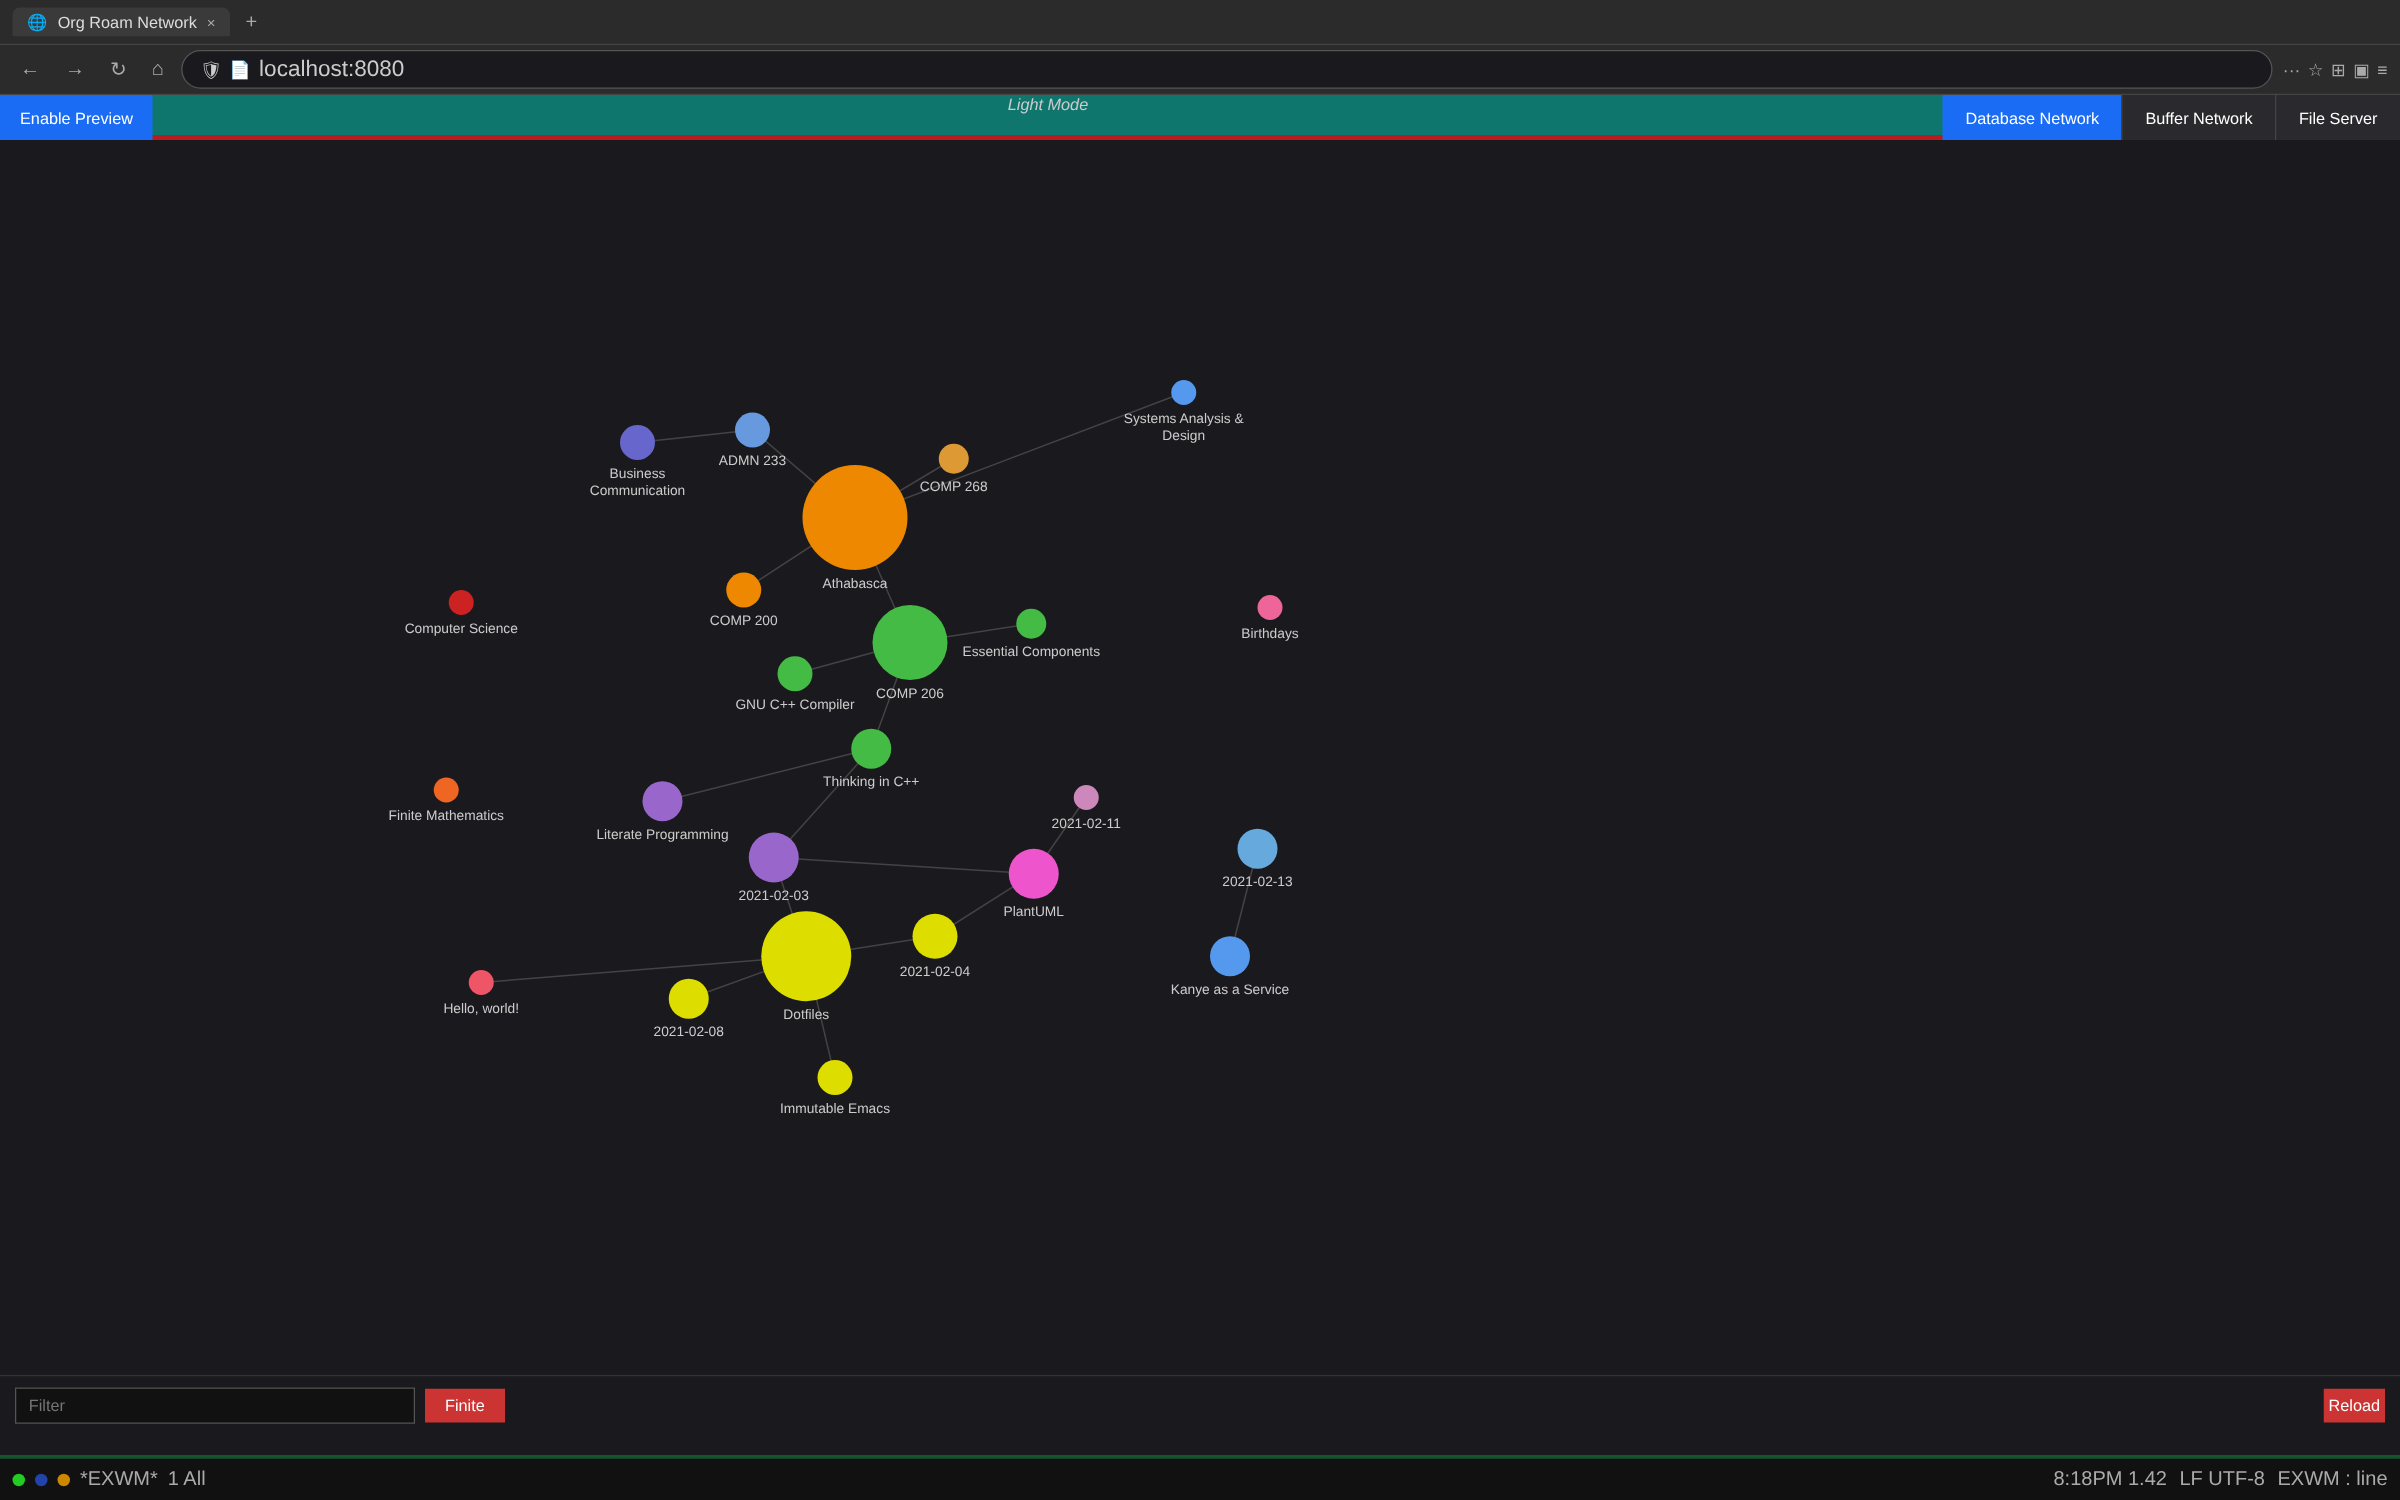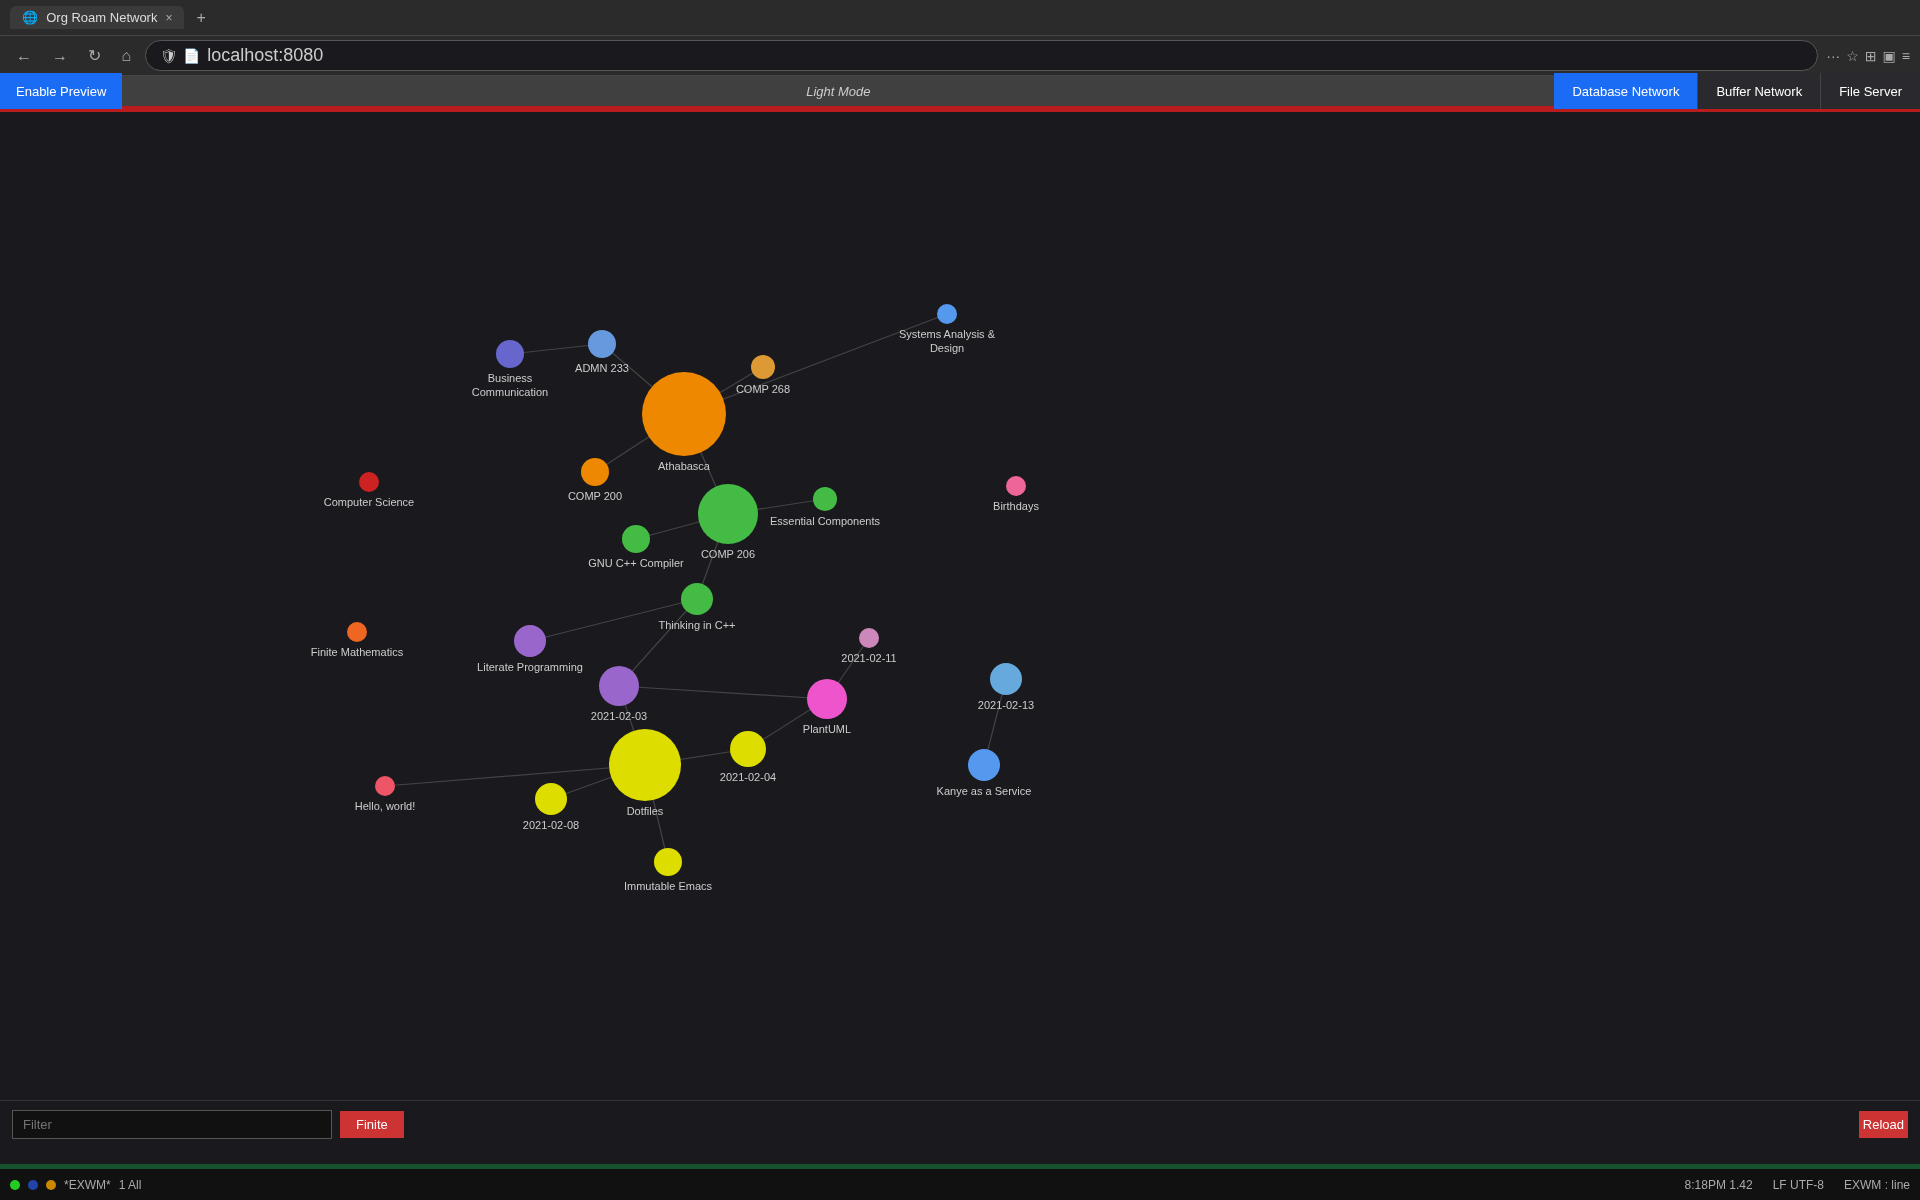--- a/index.html
+++ b/index.html
@@ -47,26 +47,25 @@
       font-size: 14px;
       display: flex;
       align-items: center;
       gap: 6px;
     }
     .address-text { color: #ccc; font-size: 18px; }
     .browser-actions { display: flex; gap: 6px; margin-left: auto; color: #aaa; font-size: 14px; }
 
     
     .app-toolbar {
-      background: #404040;
+      background: #0f766e;
       height: 36px;
       display: flex;
-      align-items: center;
       padding: 0;
-      border-bottom: 6px solid #b91c1c;
+      border-bottom: 4px solid #b91c1c;
     }
     .enable-preview-btn {
       background: #1a6cf5;
       color: white;
       border: none;
       padding: 6px 16px;
       font-size: 13px;
       cursor: pointer;
       height: 36px;
     }
@@ -150,26 +149,26 @@
       position: fixed;
       bottom: 0;
       left: 0;
       width: 1920px;
       height: 36px;
       background: #111;
       display: flex;
       align-items: center;
       padding: 0 10px;
       gap: 8px;
-      font-size: 12px;
+      font-size: 16px;
       color: #aaa;
-      border-top: 5px solid #14532d;
+      border-top: 3px solid #14532d;
     }
     .status-dot { width: 10px; height: 10px; border-radius: 50%; }
-    .status-right { margin-left: auto; display: flex; gap: 20px; }
+    .status-right { margin-left: auto; display: flex; gap: 10px; }
   </style>
 </head>
 <body>
 
 <div class="browser-titlebar">
   <div class="browser-tab">
     <span>🌐</span>
     <span>Org Roam Network</span>
     <span class="tab-close">×</span>
   </div>

